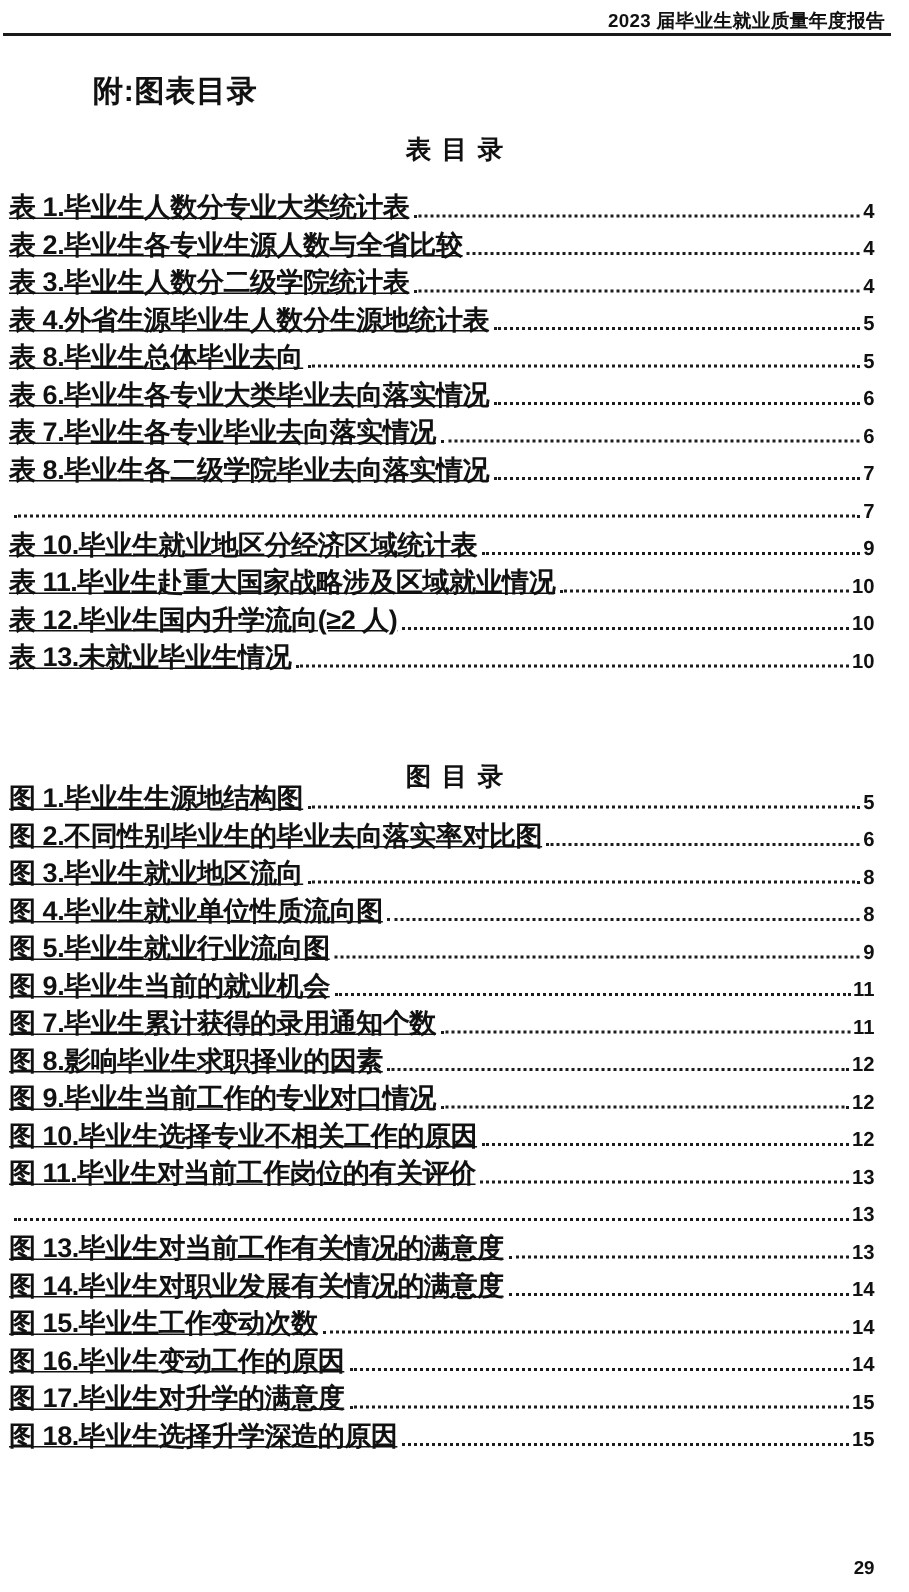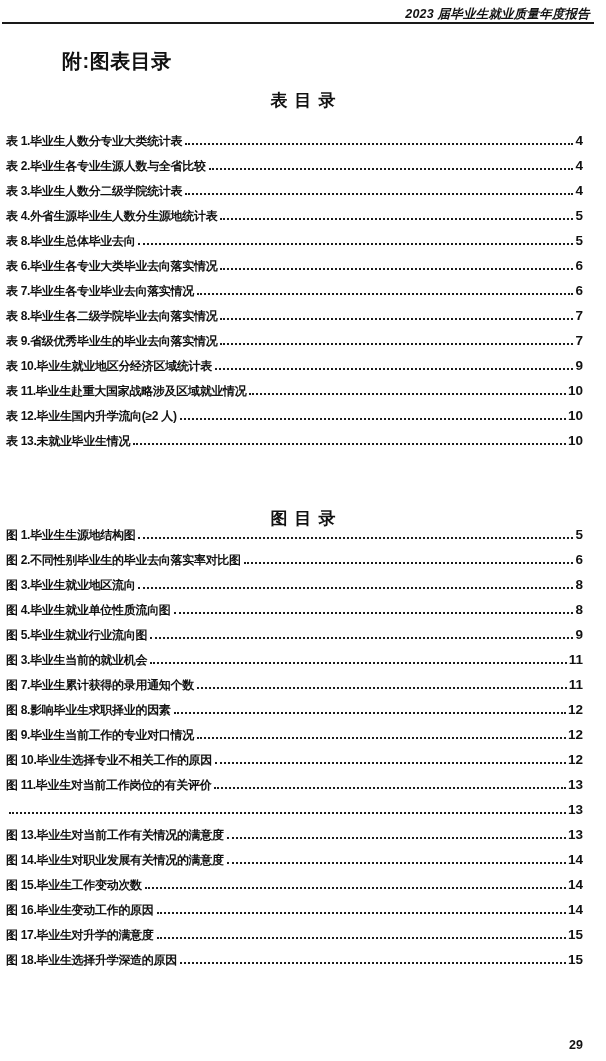--- a/index.html
+++ b/index.html
@@ -13,21 +13,20 @@
     color: #111;
   }
   .page-header-text {
     position: absolute;
     top: 6px;
     right: 16px;
     font-size: 12.5px;
     font-weight: 700;
     letter-spacing: 0.2px;
     white-space: nowrap;
-    font-style: italic;
   }
   .header-rule {
     position: absolute;
     top: 22px;
     left: 2px;
     right: 12px;
     height: 0;
     border-top: 2px solid #1a1a1a;
   }
   .appendix-title {
@@ -66,24 +65,25 @@
   .toc-row {
     display: flex;
     align-items: flex-end;
     height: 25px;
     box-sizing: border-box;
     padding-bottom: 2px;
     cursor: pointer;
   }
   .toc-label {
     white-space: nowrap;
-    font-size: 12px;
+    font-size: 18px;
     font-weight: 700;
     line-height: 1;
     letter-spacing: -0.3px;
+    text-decoration: underline;
   }
   .toc-leader {
     flex: 1 1 auto;
     min-width: 8px;
     height: 0;
     border-bottom: 2px dotted #1c1c1c;
     margin: 0 2px 2px 3px;
   }
   .toc-page {
     white-space: nowrap;
@@ -154,21 +154,20 @@
       <span class="toc-page">6</span>
     </div>
 
     <div class="toc-row">
       <span class="toc-label">表 8.毕业生各二级学院毕业去向落实情况</span>
       <span class="toc-leader"></span>
       <span class="toc-page">7</span>
     </div>
 
     <div class="toc-row">
-      <span class="toc-label">表 9.省级优秀毕业生的毕业去向落实情况</span>
       <span class="toc-leader"></span>
       <span class="toc-page">7</span>
     </div>
 
     <div class="toc-row">
       <span class="toc-label">表 10.毕业生就业地区分经济区域统计表</span>
       <span class="toc-leader"></span>
       <span class="toc-page">9</span>
     </div>
 
@@ -219,21 +218,21 @@
       <span class="toc-page">8</span>
     </div>
 
     <div class="toc-row">
       <span class="toc-label">图 5.毕业生就业行业流向图</span>
       <span class="toc-leader"></span>
       <span class="toc-page">9</span>
     </div>
 
     <div class="toc-row">
-      <span class="toc-label">图 3.毕业生当前的就业机会</span>
+      <span class="toc-label">图 9.毕业生当前的就业机会</span>
       <span class="toc-leader"></span>
       <span class="toc-page">11</span>
     </div>
 
     <div class="toc-row">
       <span class="toc-label">图 7.毕业生累计获得的录用通知个数</span>
       <span class="toc-leader"></span>
       <span class="toc-page">11</span>
     </div>
 

